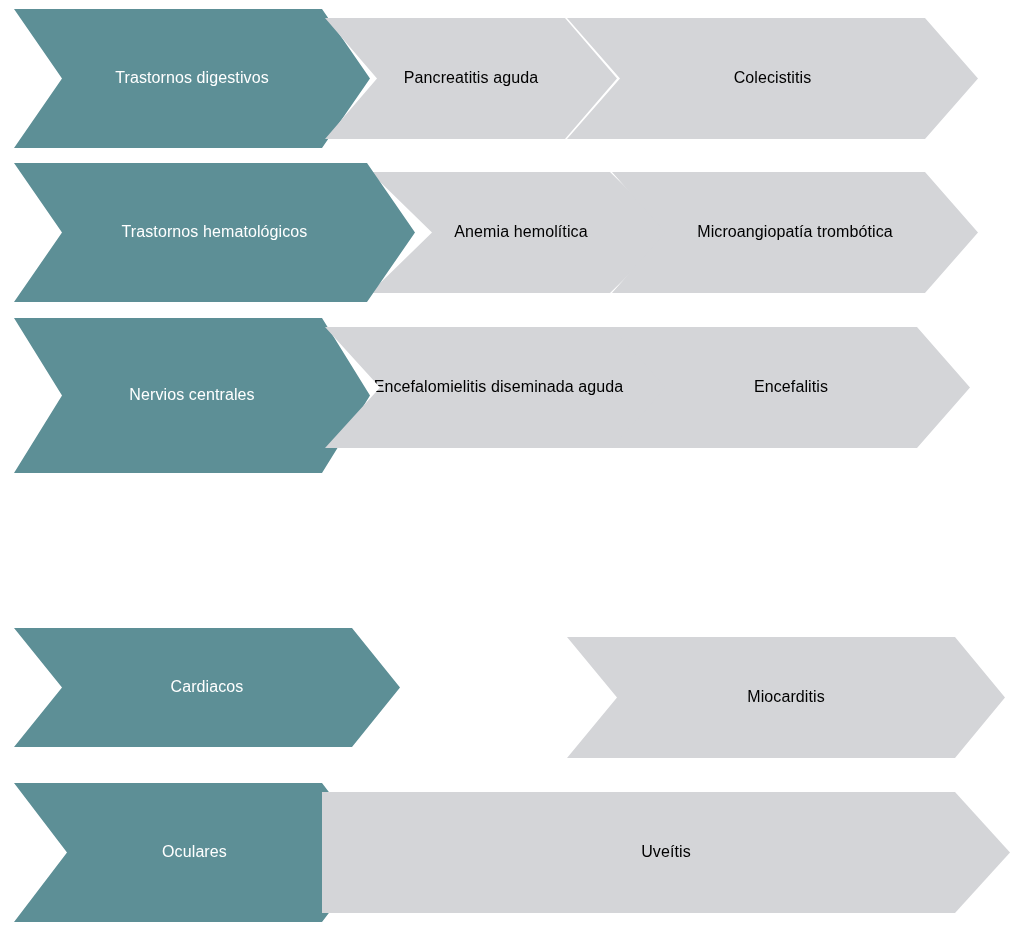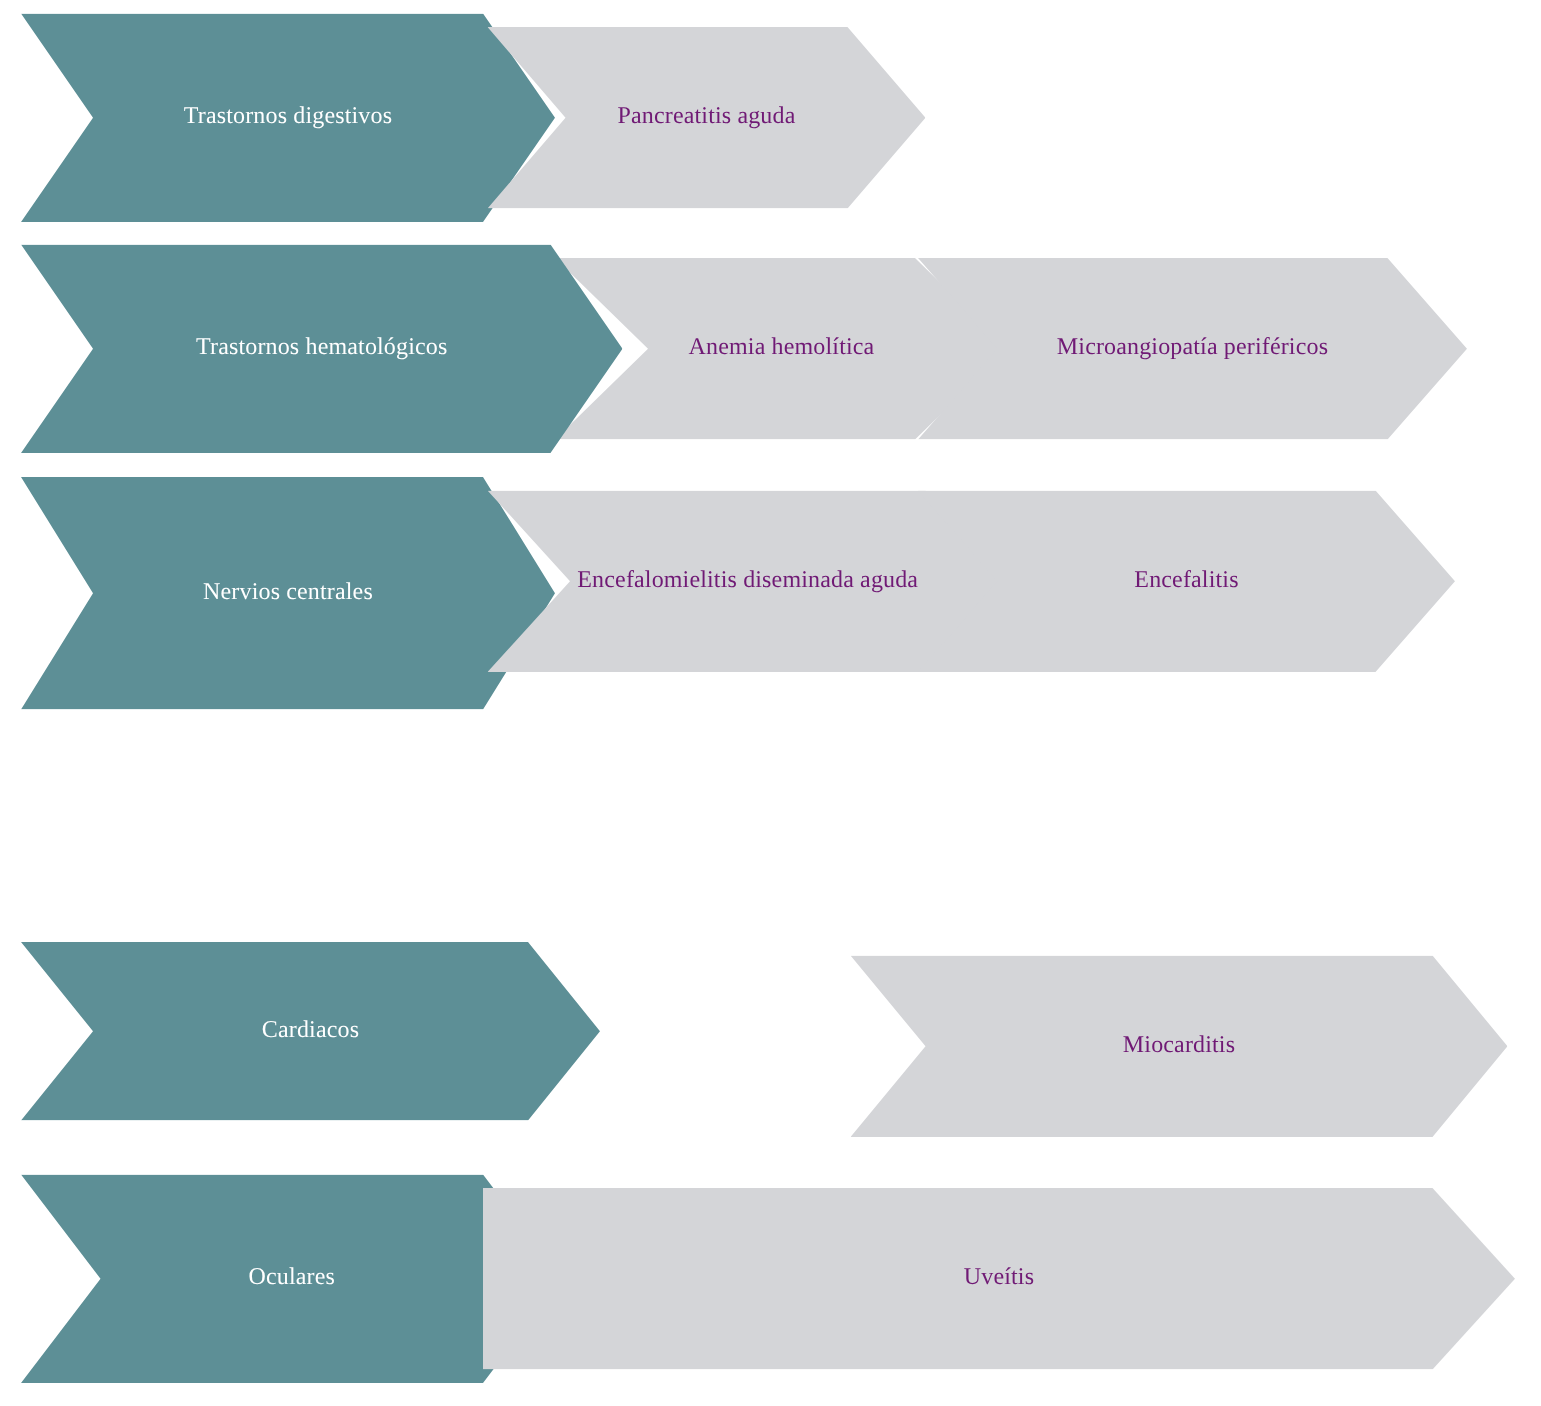--- a/index.html
+++ b/index.html
@@ -32,29 +32,28 @@
     justify-content: center;
     box-sizing: border-box;
   }
   .chev .label {
     position: relative;
     z-index: 2;
     text-align: center;
     line-height: 1.26;
     white-space: pre-line;
     pointer-events: none;
-    font-family: Liberation Serif, serif;
   }
   .chev.teal {
     background: #5d8f96;
     color: #ffffff;
   }
   .chev.gray {
     background: #d4d5d8;
-    color: #701a75;
+    color: #000000;
   }
   .chev.teal .label {
     font-size: 16px;
     letter-spacing: 0.1px;
   }
   .chev.gray .label {
     font-size: 16px;
     letter-spacing: 0.1px;
   }
   .chev.notch {
@@ -83,31 +82,34 @@
 
 <div id="diagram">
 
   <div class="row" style="top:9px; height:139px;">
     <div class="chev teal notch" style="left:14px; width:356px; height:139px; --tip:48px;">
       <span class="label">Trastornos digestivos</span>
     </div>
     <div class="chev gray notch" style="left:325px; width:292px; height:121px; top:9px; --tip:52px;">
       <span class="label">Pancreatitis aguda</span>
     </div>
+    <div class="chev gray notch" style="left:567px; width:411px; height:121px; top:9px; --tip:53px;">
+      <span class="label">Colecistitis</span>
+    </div>
   </div>
 
   <div class="row" style="top:163px; height:139px;">
     <div class="chev gray notch" style="left:370px; width:302px; height:121px; top:9px; --tip:62px;">
       <span class="label">Anemia hemolítica</span>
     </div>
     <div class="chev teal notch" style="left:14px; width:401px; height:139px; --tip:48px;">
       <span class="label">Trastornos hematológicos</span>
     </div>
     <div class="chev gray notch" style="left:612px; width:366px; height:121px; top:9px; --tip:53px;">
-      <span class="label">Microangiopatía periféricos</span>
+      <span class="label">Microangiopatía trombótica</span>
     </div>
   </div>
 
   <div class="row" style="top:318px; height:139px;">
     <div class="chev teal notch" style="left:14px; width:356px; height:155px; --tip:48px;">
       <span class="label">Nervios centrales</span>
     </div>
     <div class="chev gray notch" style="left:325px; width:347px; height:121px; top:9px; --tip:55px;">
       <span class="label">Encefalomielitis diseminada aguda</span>
     </div>

